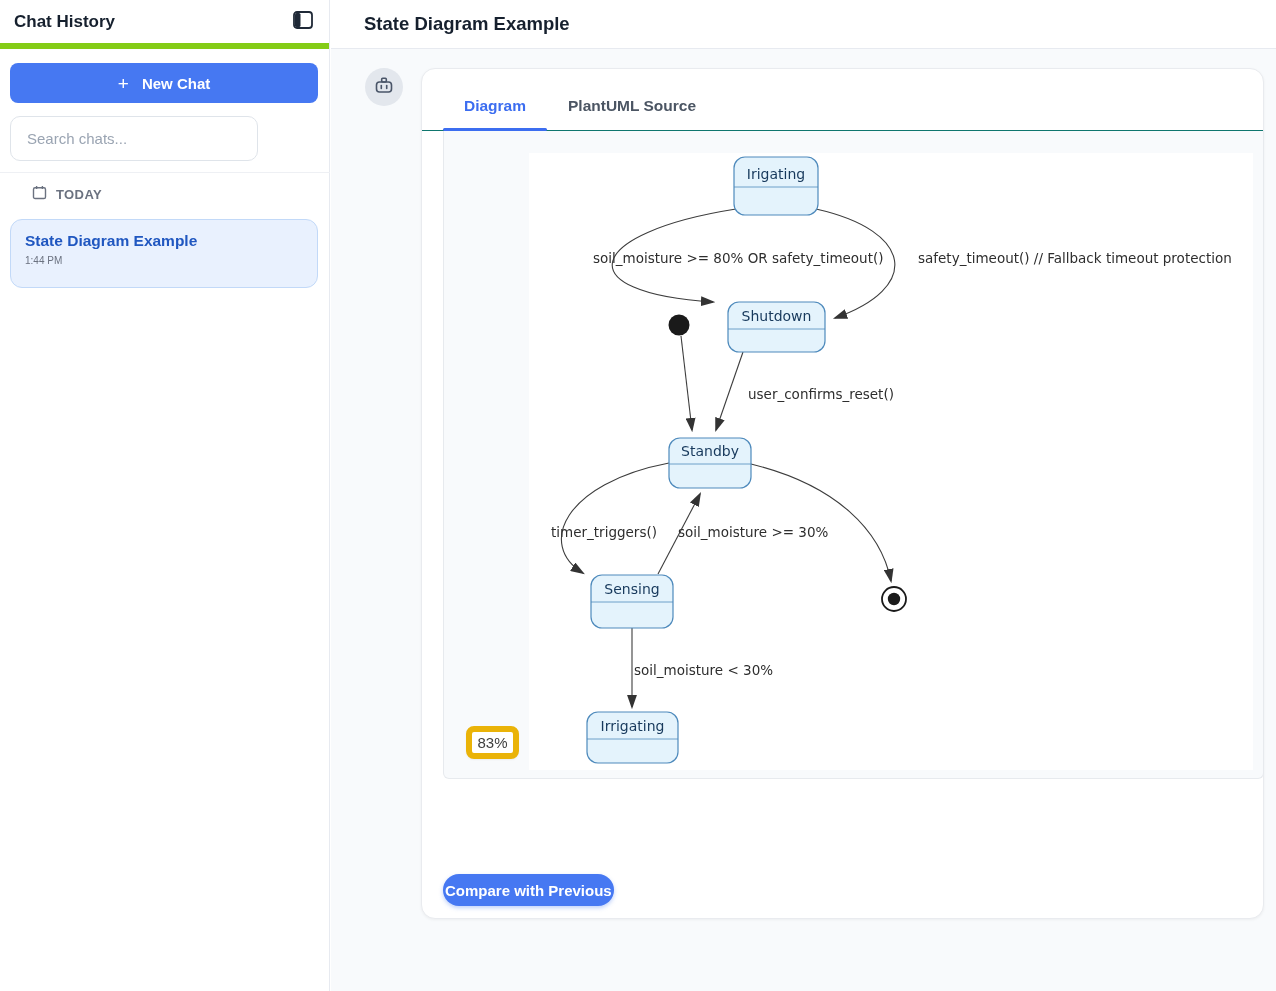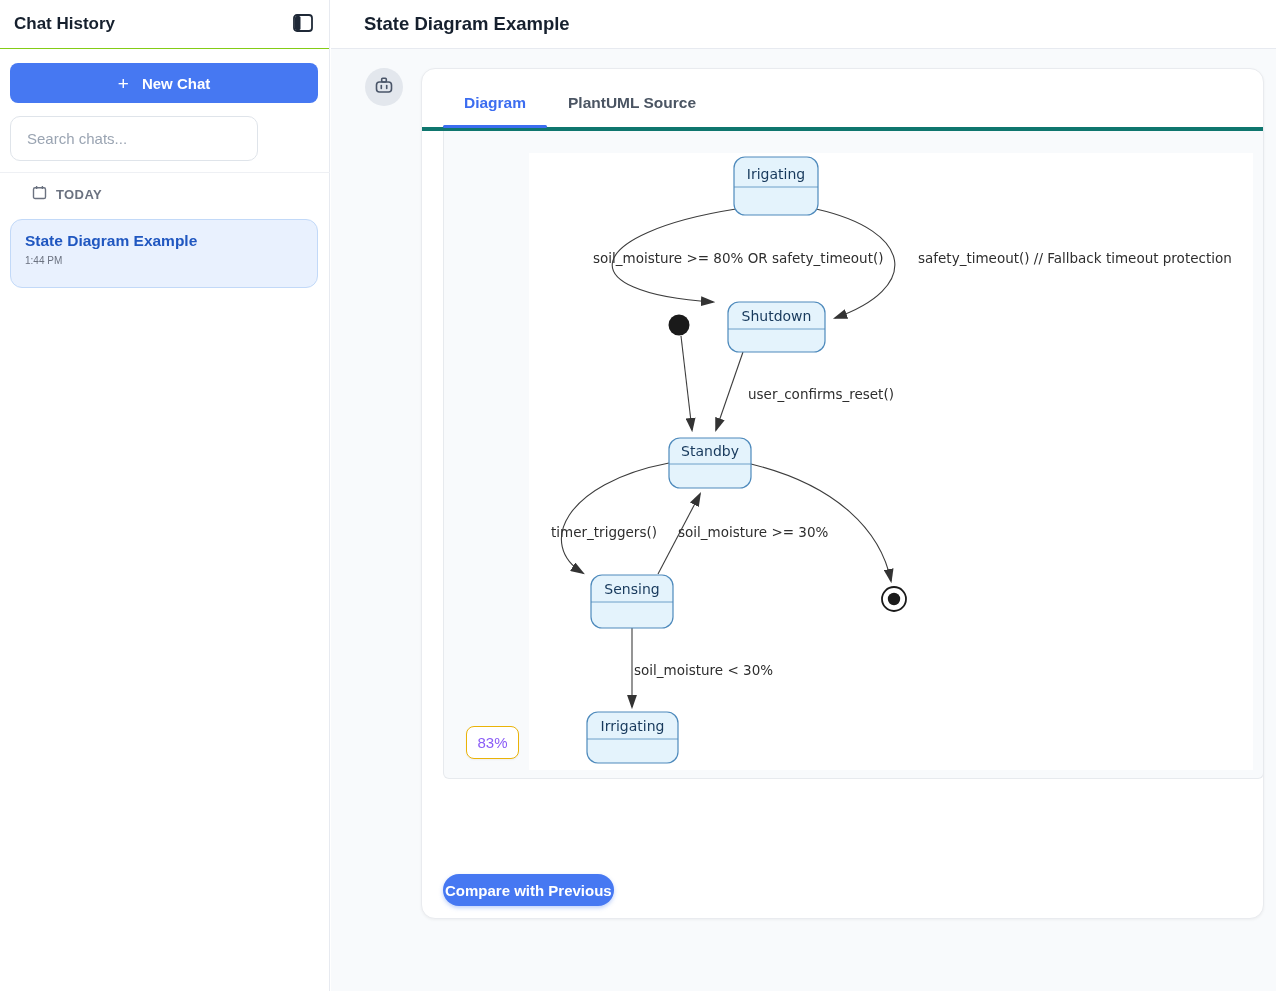--- a/index.html
+++ b/index.html
@@ -2,21 +2,21 @@
 <html><head>
 <meta charset="utf-8">
 <style>
   * { margin:0; padding:0; box-sizing:border-box; }
   html,body { width:1276px; height:991px; overflow:hidden; }
   body { font-family:"Liberation Sans",sans-serif; background:#fff; }
   .app { position:relative; width:1276px; height:991px; overflow:hidden; }
 
   
   .sidebar { position:absolute; left:0; top:0; width:330px; height:100%; background:#fff; border-right:1px solid #e7eaf0; }
-  .sb-header { height:49px; border-bottom:1px solid #84cc16; display:flex; align-items:center; justify-content:space-between; padding:0 16px 0 14px; }
+  .sb-header { height:49px; border-bottom:6px solid #84cc16; display:flex; align-items:center; justify-content:space-between; padding:0 16px 0 14px; }
   .sb-title { font-size:17px; font-weight:700; color:#16202e; }
   .icon-btn { background:none; border:none; cursor:pointer; display:flex; align-items:center; }
   .new-chat { position:absolute; left:10px; top:63px; width:308px; height:40px; background:#4678f2; color:#fff;
               font-size:15px; font-weight:600; border:none; border-radius:8px; display:flex; align-items:center;
               justify-content:center; gap:13px; cursor:pointer; font-family:inherit; }
   .new-chat .plus { font-size:19px; font-weight:400; line-height:1; }
   .search { position:absolute; left:10px; top:116px; width:248px; height:45px; border:1px solid #dfe4ea; border-radius:10px;
             padding:0 16px; font-size:15px; color:#333a45; font-family:Liberation Sans, sans-serif; outline:none; }
   .search::placeholder { color:#9aa4b2; }
   .sb-divider { position:absolute; top:172px; left:0; width:330px; border-top:1px solid #eef0f4; }
@@ -28,31 +28,31 @@
   .chat-time { color:#6b7280; font-size:10px; }
 
   
   .main { position:absolute; left:331px; top:0; width:945px; height:100%; background:#f8fafc; }
   .main-header { height:49px; background:#fff; border-bottom:1px solid #e7eaf0; display:flex; align-items:center; padding-left:33px; }
   .main-title { font-size:18.5px; font-weight:600; color:#16202e; }
   .avatar { position:absolute; left:34px; top:68px; width:38px; height:38px; border-radius:50%; background:#e3e7ed;
             display:flex; align-items:center; justify-content:center; }
   .card { position:absolute; left:90px; top:68px; width:843px; height:851px; background:#fff; border:1px solid #e9ebef;
           border-radius:14px; box-shadow:0 1px 3px rgba(0,0,0,.05); }
-  .tabs { position:absolute; left:0; top:0; width:100%; height:62px; border-bottom:4px solid #0f766e;
+  .tabs { position:absolute; left:0; top:0; width:100%; height:62px; border-bottom:1px solid #0f766e;
           display:flex; align-items:flex-end; padding-left:21px; }
   .tab { background:none; border:none; font-family:inherit; font-size:15.5px; font-weight:600; color:#4b5563;
          padding:0 21px 15px; position:relative; cursor:pointer; }
   .tab.active { color:#3c6df0; }
   .tab.active::after { content:""; position:absolute; left:0; right:0; bottom:-1px; height:3px; background:#3c6df0; border-radius:2px; }
   .diagram-container { position:absolute; left:21px; top:62px; width:821px; height:648px; background:#f8fafc;
                        border:1px solid #e7eaee; border-top:none; border-radius:0 0 6px 6px; overflow:hidden; cursor:grab; }
   .plantuml { position:absolute; left:85px; top:22px; width:724px; height:617px; background:#fff; }
-  .zoom-badge { position:absolute; left:22px; bottom:19px; width:53px; height:33px; background:#fff; border:1px solid #eab308;
-                border-radius:8px; color:#8b5cf6; font-size:15px; display:flex; align-items:center; justify-content:center;
+  .zoom-badge { position:absolute; left:22px; bottom:19px; width:53px; height:33px; background:#fff; border:6px solid #eab308;
+                border-radius:8px; color:#404040; font-size:15px; display:flex; align-items:center; justify-content:center;
                 box-shadow:0 1px 2px rgba(0,0,0,.05); }
   .compare-btn { position:absolute; left:21px; top:805px; height:32px; padding:0 2px; background:#4678f2; border:none;
                  border-radius:16px; color:#fff; font-size:15px; font-weight:700; font-family:inherit; cursor:pointer;
                  box-shadow:0 2px 4px rgba(70,120,242,.35); }
 
   
   .plantuml svg { display:block; }
   .edge { stroke:#3d3d3d; stroke-width:1.1; fill:none; }
   .st-box { fill:#e4f3fc; stroke:#4e8abc; stroke-width:1.2; }
   .st-sep { stroke:#4e8abc; stroke-width:0.8; }

